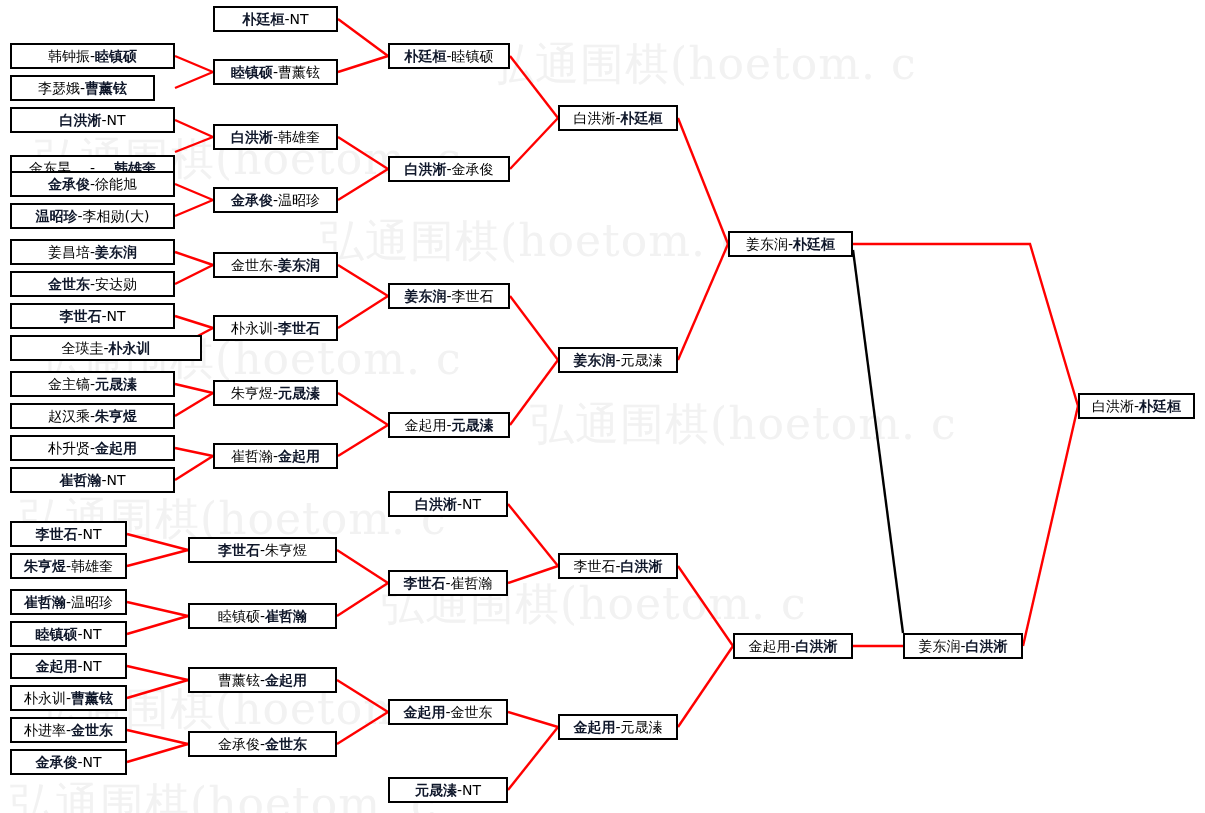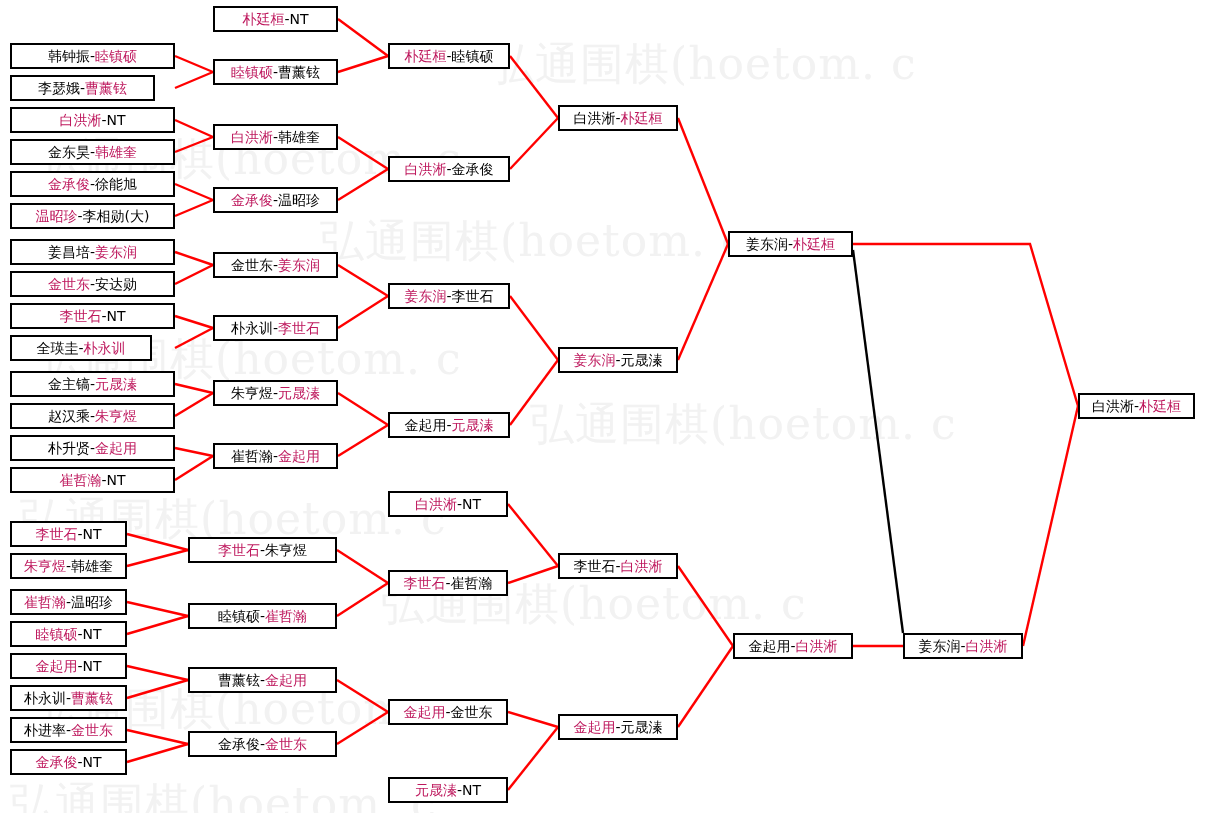--- a/index.html
+++ b/index.html
@@ -43,21 +43,21 @@
     align-items:center;
     justify-content:center;
     white-space:nowrap;
     overflow:hidden;
     font-family:"DejaVu Sans","Liberation Sans",sans-serif;
     font-size:14px;
     line-height:1;
   }
   .mbox .nm{letter-spacing:0px;}
   .mbox .sep{padding:0 0px;color:#000;}
-  .red{color:#be185d;}
+  .red{color:#0f172a;font-weight:bold;}
   .blk{color:#000000;}
 </style>
 </head>
 <body>
 
 <div id="stage">
 
   <div id="watermark-layer">
       <div class="wm-row" style="left: 490px; top: 35px; color: rgb(242, 242, 242);">弘通围棋(hoetom. c</div>
       <div class="wm-row" style="left: 35px; top: 130px; color: rgb(242, 242, 242);">弘通围棋(hoetom. c</div>
@@ -137,21 +137,21 @@
       <div class="mbox" style="left: 10px; top: 75px; width: 145px; height: 26px; border-color: rgb(0, 0, 0);">
         <span class="nm blk">李瑟娥</span>
         <span class="sep">-</span>
         <span class="nm red">曹薰铉</span>
       </div>
       <div class="mbox" style="left: 10px; top: 107px; width: 165px; height: 26px; border-color: rgb(0, 0, 0);">
         <span class="nm red">白洪淅</span>
         <span class="sep">-</span>
         <span class="nm blk">NT</span>
       </div>
-      <div class="mbox" style="left: 10px; top: 139px; width: 165px; height: 26px; border-color: rgb(0, 0, 0);">
+      <div class="mbox" style="left: 10px; top: 155px; width: 165px; height: 26px; border-color: rgb(0, 0, 0); gap: 19px;">
         <span class="nm blk">金东昊</span>
         <span class="sep">-</span>
         <span class="nm red">韩雄奎</span>
       </div>
       <div class="mbox" style="left: 10px; top: 171px; width: 165px; height: 26px; border-color: rgb(0, 0, 0);">
         <span class="nm red">金承俊</span>
         <span class="sep">-</span>
         <span class="nm blk">徐能旭</span>
       </div>
       <div class="mbox" style="left: 10px; top: 203px; width: 165px; height: 26px; border-color: rgb(0, 0, 0);">
@@ -167,21 +167,21 @@
       <div class="mbox" style="left: 10px; top: 271px; width: 165px; height: 26px; border-color: rgb(0, 0, 0);">
         <span class="nm red">金世东</span>
         <span class="sep">-</span>
         <span class="nm blk">安达勋</span>
       </div>
       <div class="mbox" style="left: 10px; top: 303px; width: 165px; height: 26px; border-color: rgb(0, 0, 0);">
         <span class="nm red">李世石</span>
         <span class="sep">-</span>
         <span class="nm blk">NT</span>
       </div>
-      <div class="mbox" style="left: 10px; top: 335px; width: 142px; height: 26px; border-color: rgb(0, 0, 0);">
+      <div class="mbox" style="left: 10px; top: 335px; width: 192px; height: 26px; border-color: rgb(0, 0, 0);">
         <span class="nm blk">全瑛圭</span>
         <span class="sep">-</span>
         <span class="nm red">朴永训</span>
       </div>
       <div class="mbox" style="left: 10px; top: 371px; width: 165px; height: 26px; border-color: rgb(0, 0, 0);">
         <span class="nm blk">金主镐</span>
         <span class="sep">-</span>
         <span class="nm red">元晟溱</span>
       </div>
       <div class="mbox" style="left: 10px; top: 403px; width: 165px; height: 26px; border-color: rgb(0, 0, 0);">

